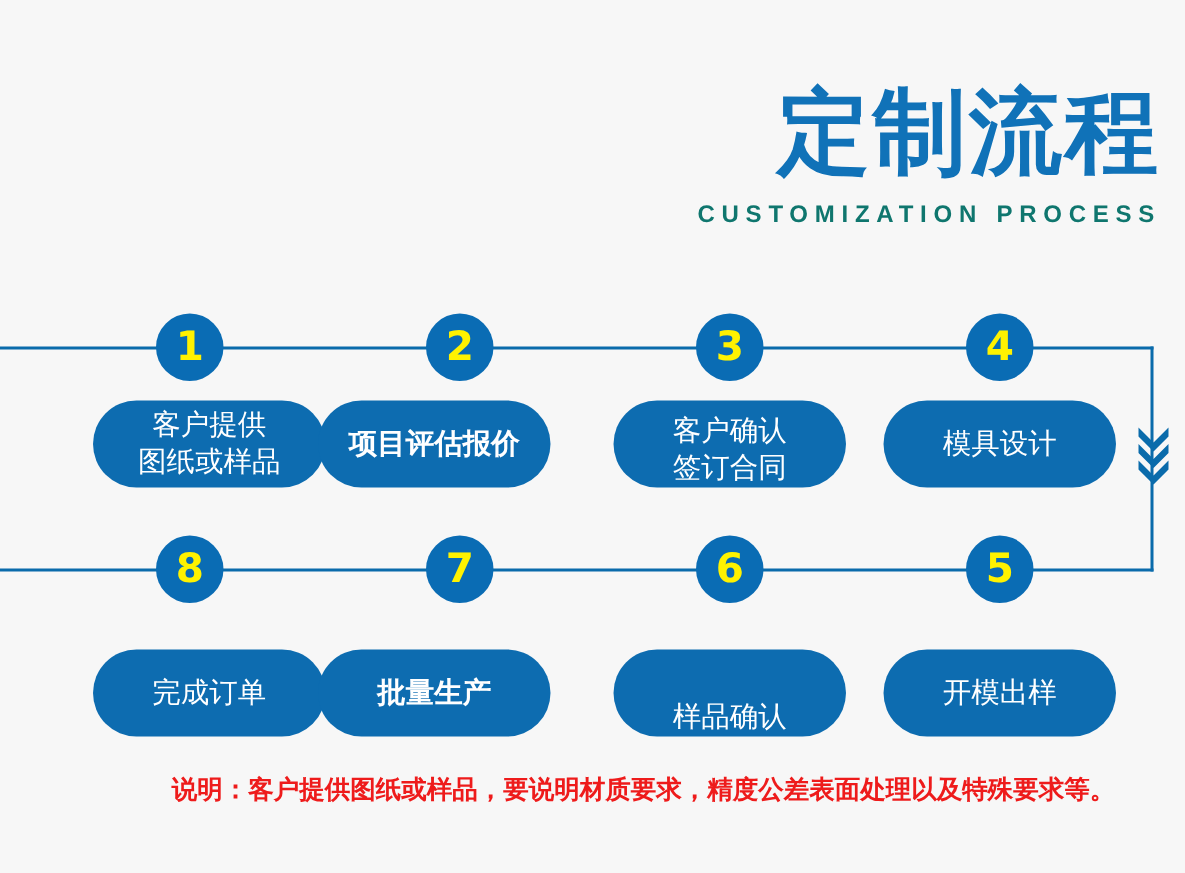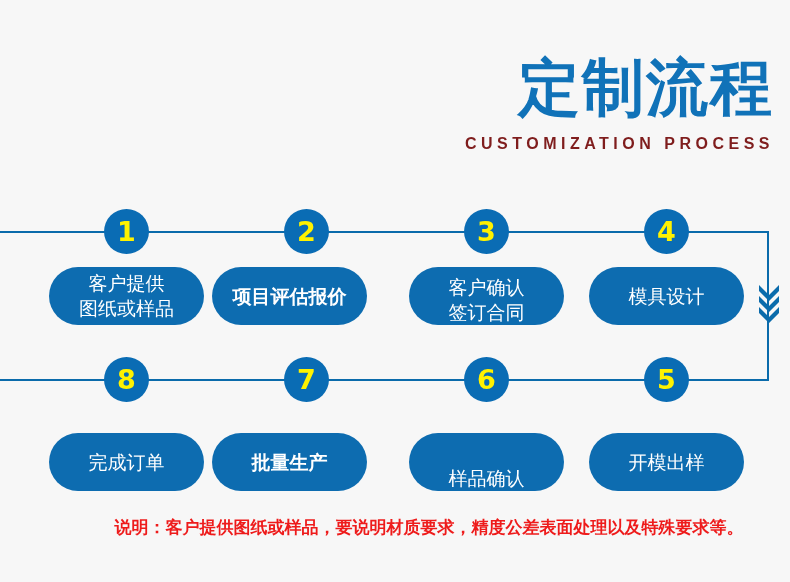--- a/index.html
+++ b/index.html
@@ -35,21 +35,21 @@
     font-weight: bold;
     color: #1072b8;
     letter-spacing: 2px;
     font-family: "DejaVu Sans", "Liberation Sans", sans-serif;
   }
   .title-en {
     margin-top: 10px;
     font-size: 16px;
     line-height: 20px;
     font-weight: bold;
-    color: #7f1d1d;
+    color: #0f766e;
     letter-spacing: 4.5px;
     font-family: "Liberation Sans", sans-serif;
   }
 
   
   .line {
     position: absolute;
     background: #0a6bab;
   }
   .line-h-top {
@@ -114,21 +114,21 @@
     font-family: "DejaVu Sans", "Liberation Sans", sans-serif;
   }
   .row-top .pill { top: 267px; }
   .row-bottom .pill { top: 415px; margin-top: 18px; }
   .pill .lbl {
     display: block;
     white-space: pre-line;
   }
 
   
-  .col1 { left: 49px; justify-content: center; }
+  .col1 { left: 62px; justify-content: center; }
   .col2 { left: 212px; font-weight: bold; }
   .col3 { left: 409px; align-items: flex-end; }
   .col4 { left: 589px; }
   .cc1 { left: 104px; }
   .cc2 { left: 284px; }
   .cc3 { left: 464px; }
   .cc4 { left: 644px; }
 
   
   .note {

